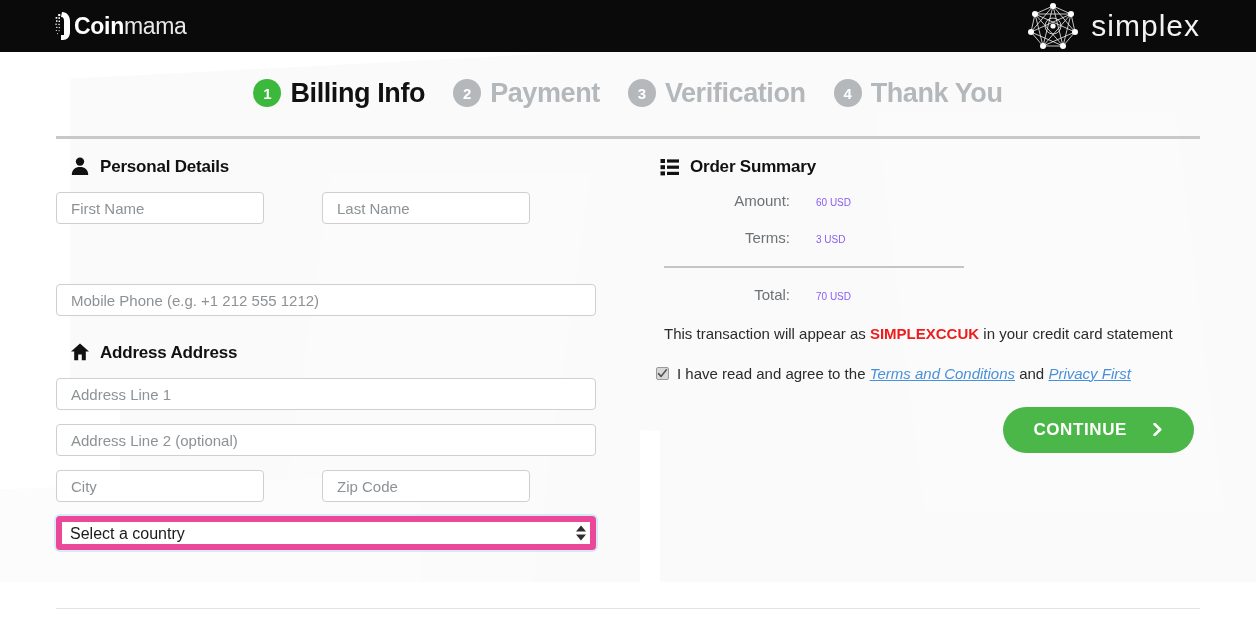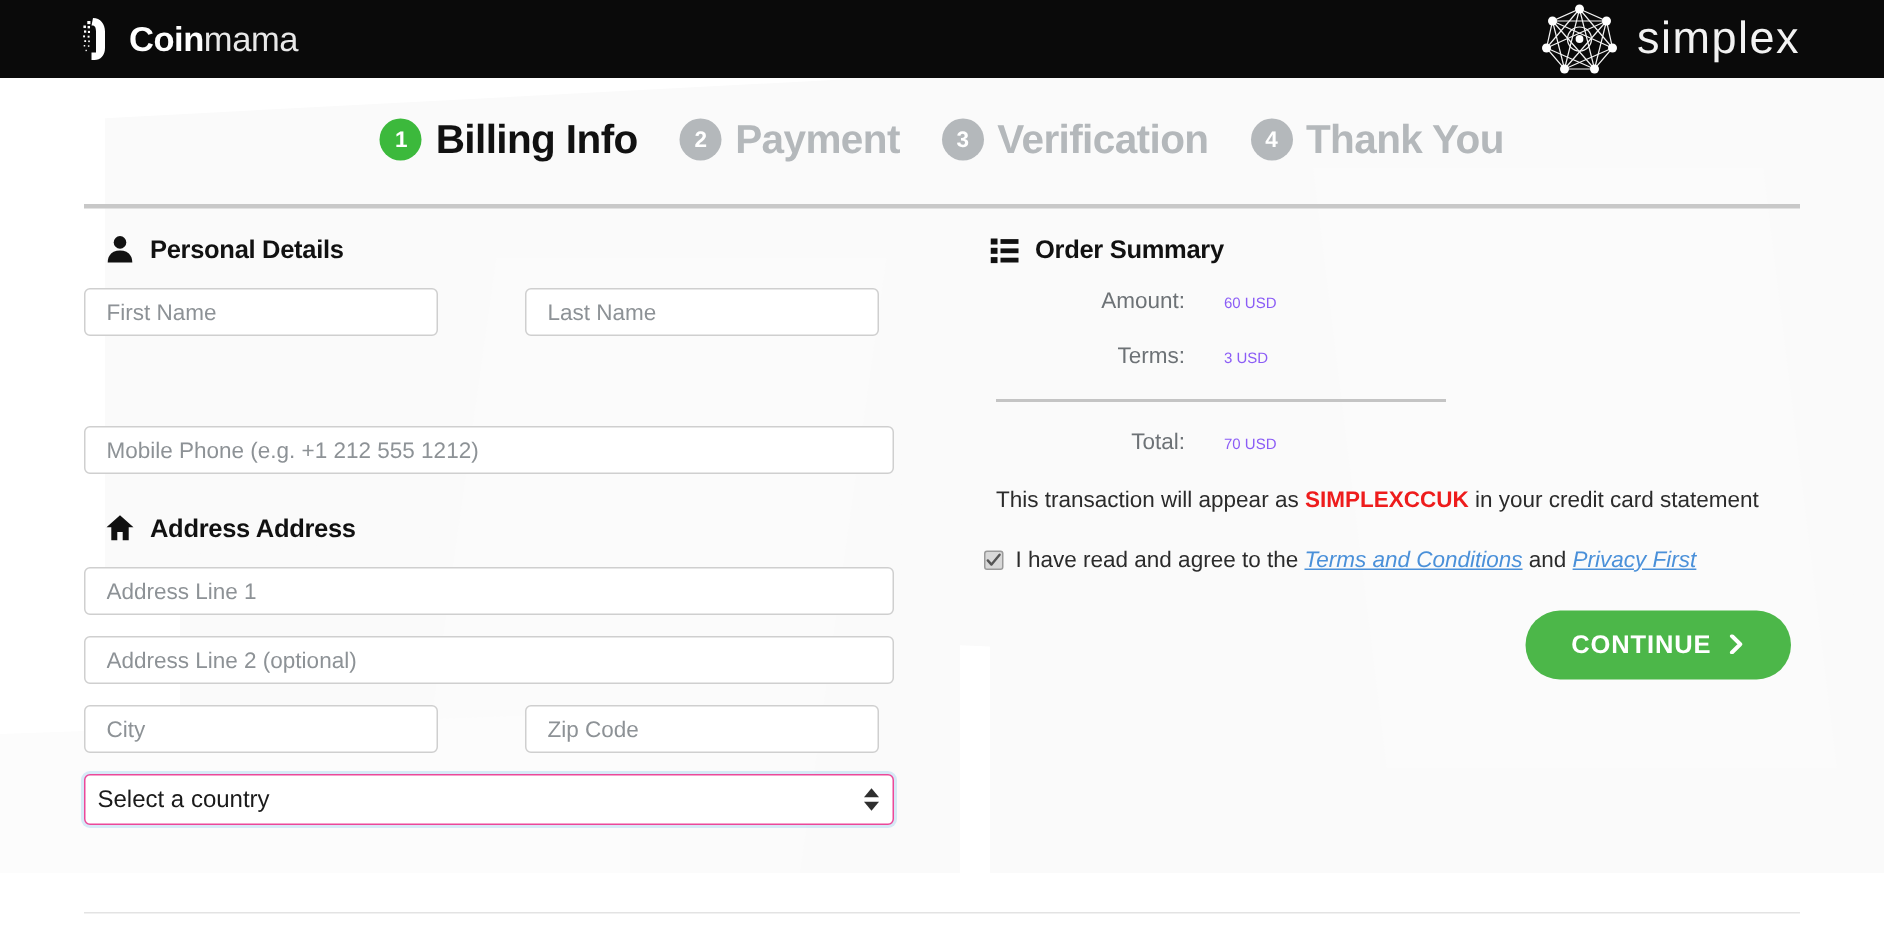--- a/index.html
+++ b/index.html
@@ -38,21 +38,21 @@
     position: relative;
     width: 1256px; height: 52px;
     background: #0a0a0a;
     display: flex;
     align-items: center;
     z-index: 5;
   }
   .brand-left {
     position: absolute;
     left: 54px; top: 0; height: 52px;
-    display: flex; align-items: center; gap: 12px;
+    display: flex; align-items: center; gap: 0;
   }
   .cm-mark { width: 20px; height: 30px; display:block; }
   .cm-word {
     font-size: 23px;
     letter-spacing: -0.3px;
     color: #ffffff;
     line-height: 1;
   }
   .cm-word b { font-weight: 700; }
   .cm-word span { font-weight: 300; color: #e8e8e8; }
@@ -132,28 +132,28 @@
     border-radius: 4px;
     background: #ffffff;
     padding: 0 14px;
     font-family: "Liberation Sans", sans-serif;
     font-size: 15px;
     color: #333;
     outline: none;
     width: 100%;
   }
   .fld::placeholder { color: #8d9296; opacity: 1; }
-  .half { width: 236px; flex: none; }
+  .half { width: 208px; flex: none; }
   .full { width: 540px; }
   .gap-lg { height: 46px; }
 
   .selwrap { position: relative; width: 540px; }
   .sel {
     width: 540px; height: 34px;
-    border: 1px solid #ec4899;
+    border: 6px solid #ec4899;
     border-radius: 4px;
     background: #ffffff;
     padding: 0 28px 0 8px;
     font-family: "Liberation Sans", sans-serif;
     font-size: 16px;
     color: #1a1a1a;
     outline: none;
     -webkit-appearance: none;
     appearance: none;
     box-shadow: 0 0 0 2px rgba(120,185,235,.28);
@@ -199,21 +199,21 @@
     background: #d8d8d8;
     display: flex; align-items: center; justify-content: center;
     flex: none;
   }
   .cbx svg { width: 11px; height: 11px; display:block; }
   .agree-text { font-size: 15px; color: #2b2b2b; line-height: 1.45; }
   .agree-text a { color: #4a90d9; text-decoration: underline; font-style: italic; }
 
   .btn-wrap { display: flex; justify-content: flex-end; width: 548px; margin-top: 22px; }
   .btn-continue {
-    display: inline-flex; align-items: center; gap: 10px;
+    display: inline-flex; align-items: center; gap: 24px;
     background: #4cb749;
     border: none; border-radius: 24px;
     color: #ffffff;
     font-family: "Liberation Sans", sans-serif;
     font-weight: 700; font-size: 17px; letter-spacing: .6px;
     padding: 13px 30px;
     cursor: pointer;
   }
   .btn-continue svg { width: 13px; height: 13px; display:block; }
 

